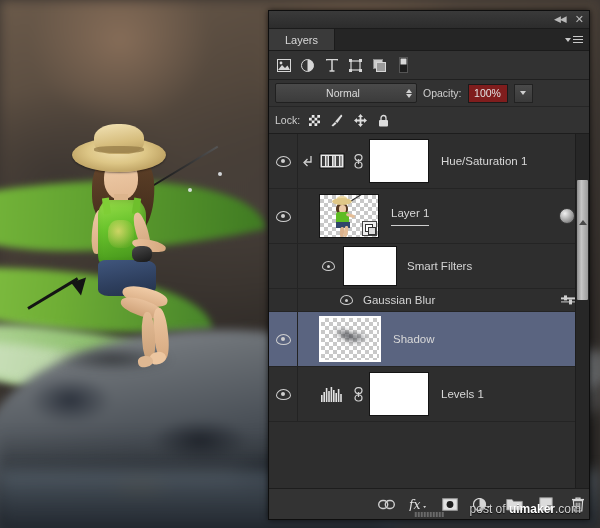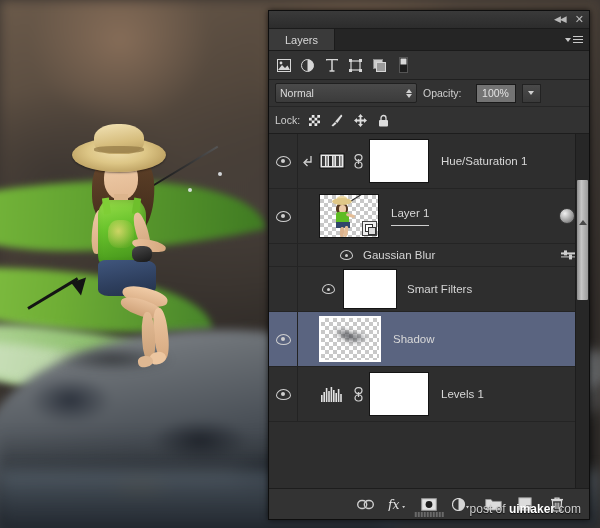--- a/index.html
+++ b/index.html
@@ -162,25 +162,25 @@
   .spin{display:flex;flex-direction:column;gap:1px;align-items:center;}
   .spin i{display:block;width:0;height:0;border-left:3px solid transparent;border-right:3px solid transparent;}
   .spin .u{border-bottom:4px solid #d0d0d0;}
   .spin .d{border-top:4px solid #d0d0d0;}
   .fico{width:17px;height:17px;display:flex;align-items:center;justify-content:center;color:#d6d6d6;}
 
   .moderow{height:26px;background:#323232;border-bottom:1px solid #262626;
     display:flex;align-items:center;padding:0 6px;gap:6px;flex:0 0 auto;}
   .modesel{width:132px;height:18px;background:linear-gradient(180deg,#4a4a4a,#3b3b3b);
     border:1px solid #202020;border-radius:2px;display:flex;align-items:center;
-    padding:0 4px;color:#dcdcdc;font-size:10.5px;}
+    padding:0 4px;color:#dcdcdc;font-size:10.5px;text-align:center;}
   .modesel .lbl{flex:1;}
   .fieldlbl{color:#cfcfcf;font-size:10.5px;}
-  .numbox{width:38px;height:17px;background:#737373;border:1px solid #1a1a1a;
-    color:#e2e2e2;font-size:10.5px;display:flex;align-items:center;justify-content:center;margin-left:8px;}
+  .numbox{width:38px;height:17px;background:#7f1d1d;border:1px solid #1a1a1a;
+    color:#e2e2e2;font-size:10.5px;display:flex;align-items:center;justify-content:center;}
   .dropbtn{width:17px;height:17px;background:linear-gradient(180deg,#4a4a4a,#3a3a3a);
     border:1px solid #222;display:flex;align-items:center;justify-content:center;}
   .dropbtn i{width:0;height:0;border-left:3px solid transparent;border-right:3px solid transparent;
     border-top:4px solid #cfcfcf;display:block;}
 
   .lockrow{height:26px;background:#323232;border-bottom:1px solid #1d1d1d;
     display:flex;align-items:center;padding:0 6px;gap:7px;flex:0 0 auto;}
   .lockicons{display:flex;align-items:center;gap:9px;}
   .lico{width:14px;height:14px;display:flex;align-items:center;justify-content:center;color:#d6d6d6;}
 
@@ -272,21 +272,21 @@
   
   .vscroll{position:absolute;right:0;top:0;width:13px;bottom:0;background:#272727;
     border-left:1px solid #1d1d1d;}
   .vthumb{position:absolute;left:1px;top:46px;width:11px;height:120px;
     background:linear-gradient(90deg,#8d8d8d,#c6c6c6 40%,#9a9a9a);border-radius:1px;}
   .vcar{position:absolute;left:3px;top:86px;width:0;height:0;
     border-left:4px solid transparent;border-right:4px solid transparent;border-bottom:5px solid #4a4a4a;}
 
   
   .bottombar{height:30px;background:#333;border-top:1px solid #1d1d1d;
-    display:flex;align-items:center;justify-content:flex-end;gap:14px;padding-right:23px;flex:0 0 auto;}
+    display:flex;align-items:center;justify-content:flex-end;gap:14px;padding-right:2px;flex:0 0 auto;}
   .bico{width:18px;height:18px;display:flex;align-items:center;justify-content:center;color:#cfcfcf;}
 
   .grip{position:absolute;left:50%;bottom:2px;transform:translateX(-50%);
     display:flex;gap:1.5px;}
   .grip i{display:block;width:1.5px;height:5px;background:#6a6a6a;}
 
   .watermark{position:absolute;right:19px;bottom:12px;font-size:12px;color:#cfcfcf;
     text-shadow:0 1px 1px rgba(0,0,0,.8);white-space:nowrap;}
   .watermark b{color:#fff;font-weight:bold;}
   svg{display:block;}
@@ -522,45 +522,45 @@
             <span class="sq1"></span>
               <span class="sq2"></span>
           </div>
         </div>
         <div class="lname editing">Layer 1</div>
         <div class="rowright">
           <span class="sf-ind"></span>
         </div>
       </div>
 
+      <div class="subrow">
+        <div class="divider"></div>
+        <div class="indent"></div>
+        <div class="eye-sm">
+          <span class="eyeball sm">
+              <i></i>
+            </span>
+        </div>
+        <div class="thumb sm"></div>
+        <div class="subname">Smart Filters</div>
+      </div>
+
       <div class="subrow thin">
         <div class="divider"></div>
         <div class="indent" style="width:66px;"></div>
         <div class="eye-sm">
           <span class="eyeball sm">
               <i></i>
             </span>
         </div>
         <div class="subname" style="margin-left:6px;">Gaussian Blur</div>
         <div class="blendopt">
           <span class="a"></span>
             <span class="b"></span>
         </div>
-      </div>
-
-      <div class="subrow">
-        <div class="divider"></div>
-        <div class="indent"></div>
-        <div class="eye-sm">
-          <span class="eyeball sm">
-              <i></i>
-            </span>
-        </div>
-        <div class="thumb sm"></div>
-        <div class="subname">Smart Filters</div>
       </div>
 
       <div class="row selected">
         <div class="divider"></div>
         <div class="eye">
           <span class="eyeball">
               <i></i>
             </span>
         </div>
         <div class="thumb" style="margin-left:22px;border:2px solid #fff;">

